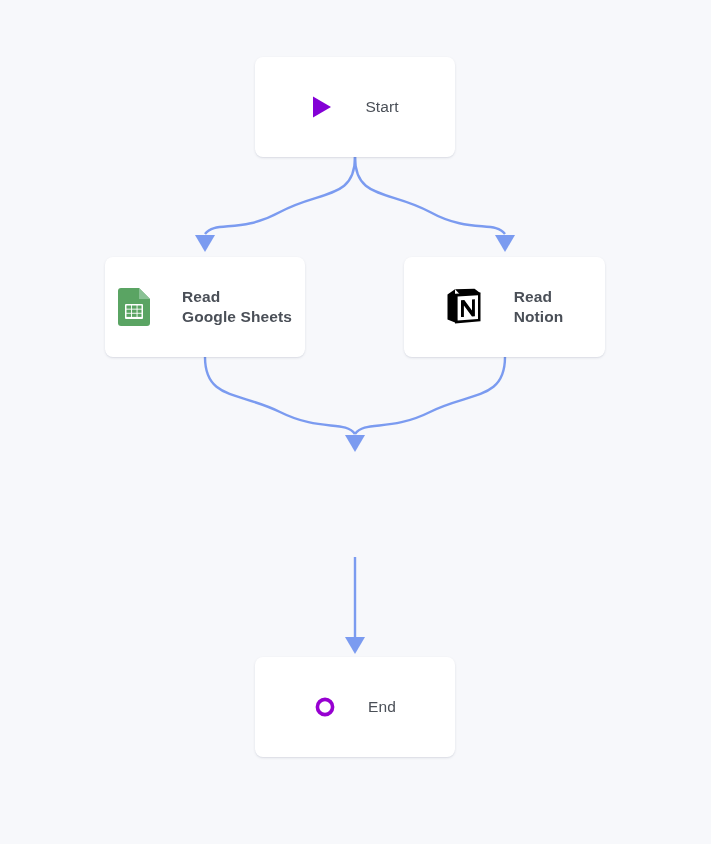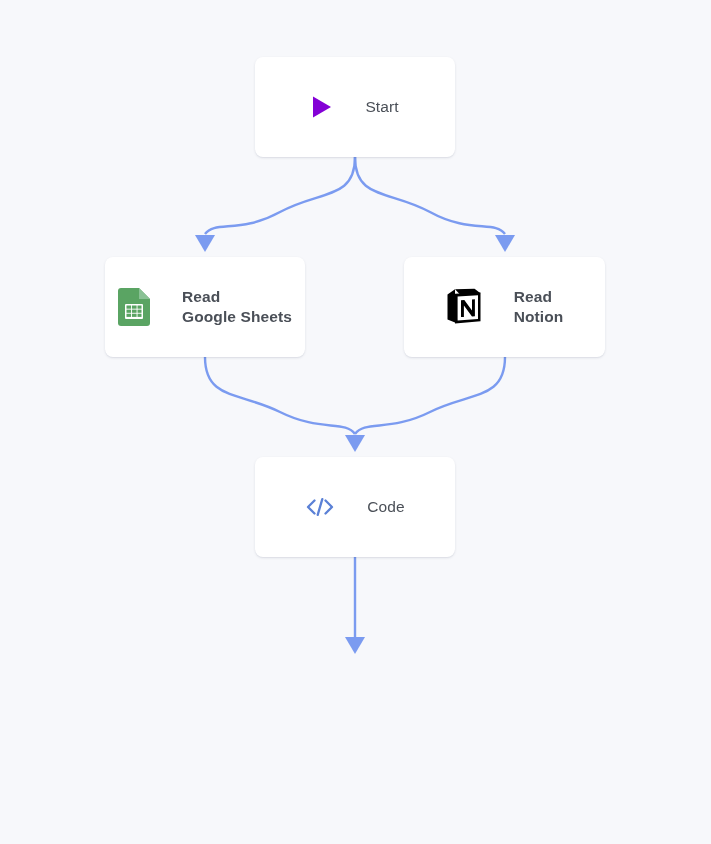--- a/index.html
+++ b/index.html
@@ -162,29 +162,25 @@
           <path d="M 11.6 8.4 L 32.0 7.3 L 32.0 30.9 L 11.6 32.6 z" fill="#ffffff"></path>
 
           <path d="M 15.0 12.2 L 18.3 12.0 L 26.0 22.4 L 26.0 11.5 L 28.9 11.3 L 28.9 28.3 L 26.0 28.5 L 17.9 17.6 L 17.9 28.9 L 15.0 29.1 z" fill="#000000"></path>
         </svg>
       </span>
       <span class="node-label two-line">Read
 Notion</span>
     </div>
   </div>
 
-  <div class="node" id="node-code">
+
+  <div class="node" id="node-end">
     <div class="node-inner">
       <span class="node-icon">
-        <svg width="30" height="24" viewBox="0 0 30 24" aria-hidden="true">
-          <g fill="none" stroke="#5b81d6" stroke-width="2.3" stroke-linecap="round" stroke-linejoin="round">
-            <path d="M 9.5 5.5 L 3 12 L 9.5 18.5"></path>
-            <path d="M 20.5 5.5 L 27 12 L 20.5 18.5"></path>
-            <path d="M 17.3 4.2 L 12.7 19.8"></path>
-          </g>
+        <svg width="22" height="22" viewBox="0 0 22 22" aria-hidden="true">
+          <circle cx="11" cy="11" r="7.6" fill="none" stroke="#9700d1" stroke-width="3.6"></circle>
         </svg>
       </span>
-      <span class="node-label">Code</span>
+      <span class="node-label">End</span>
     </div>
   </div>
-
 
 </div>
 
 </body></html>

